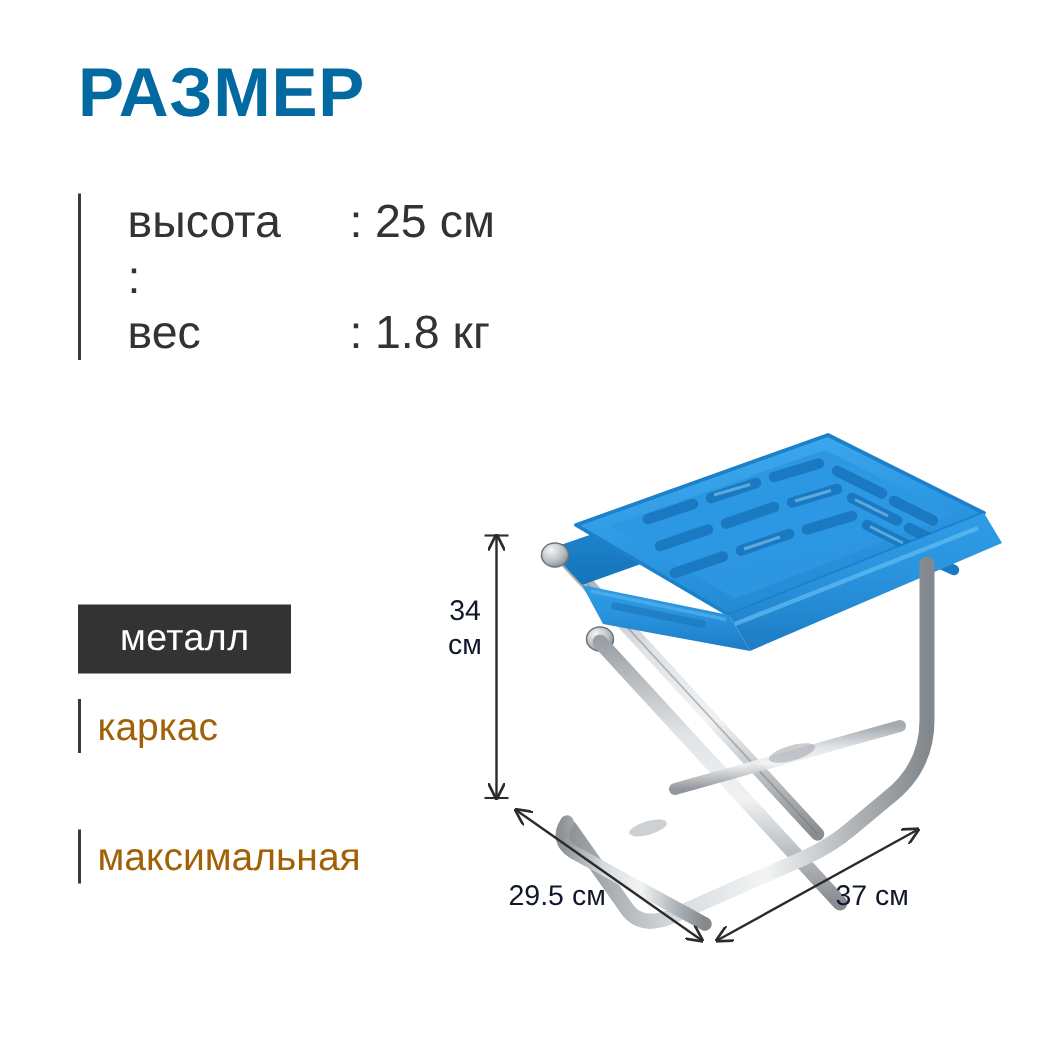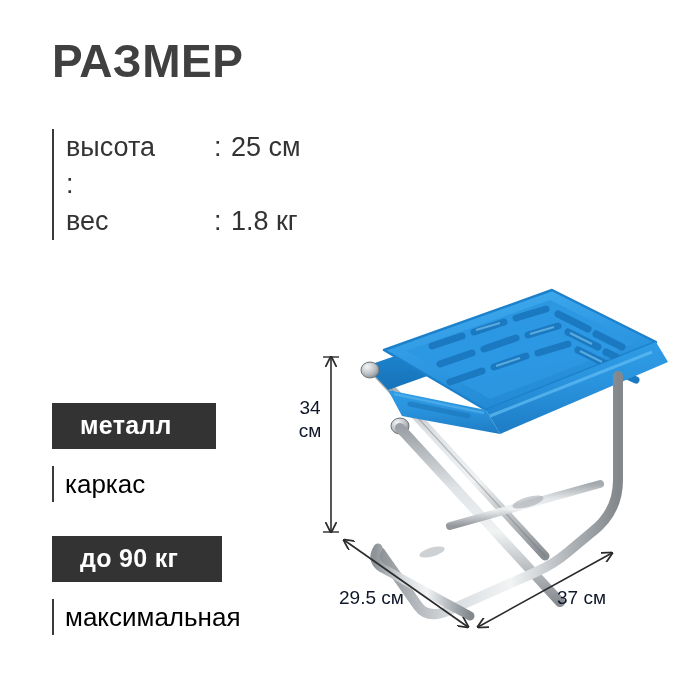--- a/index.html
+++ b/index.html
@@ -18,21 +18,21 @@
   }
 
   
   #page-title {
     position: absolute;
     left: 52px;
     top: 38px;
     font-size: 46px;
     font-weight: bold;
     letter-spacing: 0.5px;
-    color: #404040;
+    color: #0369a1;
     line-height: 1;
     white-space: nowrap;
   }
 
   
   #spec-block {
     position: absolute;
     left: 52px;
     top: 129px;
     display: flex;
@@ -42,24 +42,25 @@
     width: 2px;
     background: #3a3a3a;
     flex: none;
   }
   #spec-rows {
     padding-left: 12px;
   }
   .spec-row {
     display: flex;
     align-items: baseline;
-    font-size: 27px;
+    font-size: 31px;
     line-height: 37px;
     color: #333333;
     white-space: nowrap;
+    margin-left: 19px;
   }
   .spec-label {
     width: 148px;
     flex: none;
   }
   .spec-colon {
     width: 17px;
     flex: none;
   }
   .spec-value {
@@ -72,41 +73,41 @@
     left: 52px;
   }
   #feature-material { top: 403px; }
   #feature-load     { top: 536px; }
 
   .badge {
     display: inline-block;
     background: #333333;
     color: #ffffff;
     font-size: 25px;
-    font-weight: bold;
+    font-weight: normal;
     line-height: 1;
-    padding: 10px 44px 11px 28px;
+    padding: 10px 28px 11px 28px;
     white-space: nowrap;
     letter-spacing: 0.3px;
   }
   .feature-caption {
     margin-top: 17px;
     display: flex;
     align-items: stretch;
   }
   .caption-rule {
     width: 2px;
     background: #3a3a3a;
     flex: none;
   }
   .caption-text {
     padding-left: 11px;
     font-size: 26px;
     line-height: 36px;
-    color: #000000;
+    color: #a16207;
     white-space: nowrap;
   }
 
   
   #product-figure {
     position: absolute;
     left: 300px;
     top: 280px;
     width: 400px;
     height: 380px;
@@ -160,21 +161,20 @@
 
 <div class="feature" id="feature-material">
   <div class="badge">металл</div>
   <div class="feature-caption">
     <div class="caption-rule"></div>
     <div class="caption-text">каркас</div>
   </div>
 </div>
 
 <div class="feature" id="feature-load">
-  <div class="badge">до 90 кг</div>
   <div class="feature-caption">
     <div class="caption-rule"></div>
     <div class="caption-text">
       <div>максимальная</div>
     </div>
   </div>
 </div>
 
 <div id="product-figure">
   <svg width="400" height="380" viewBox="0 0 400 380">

